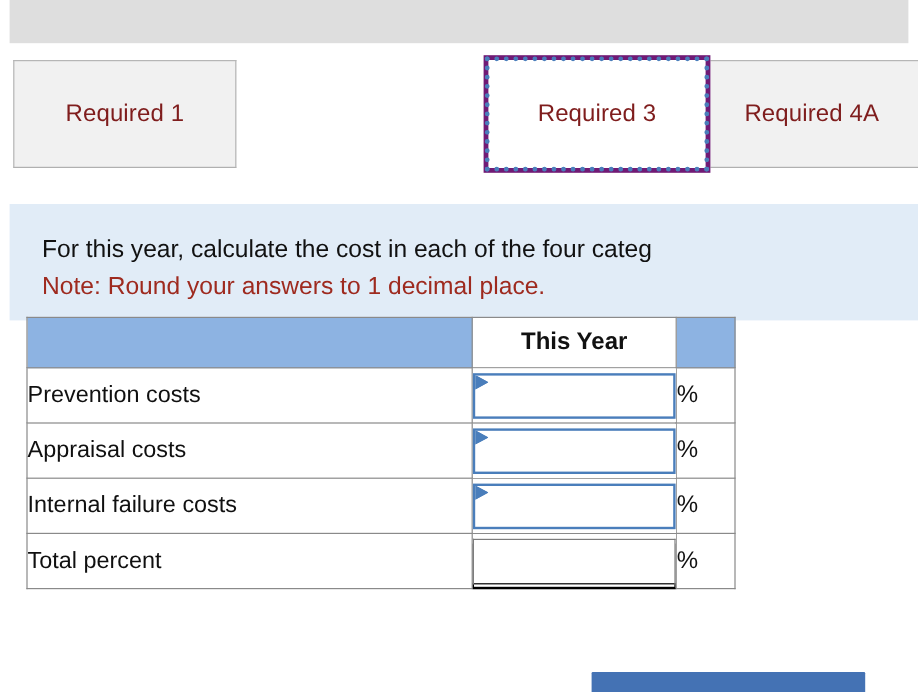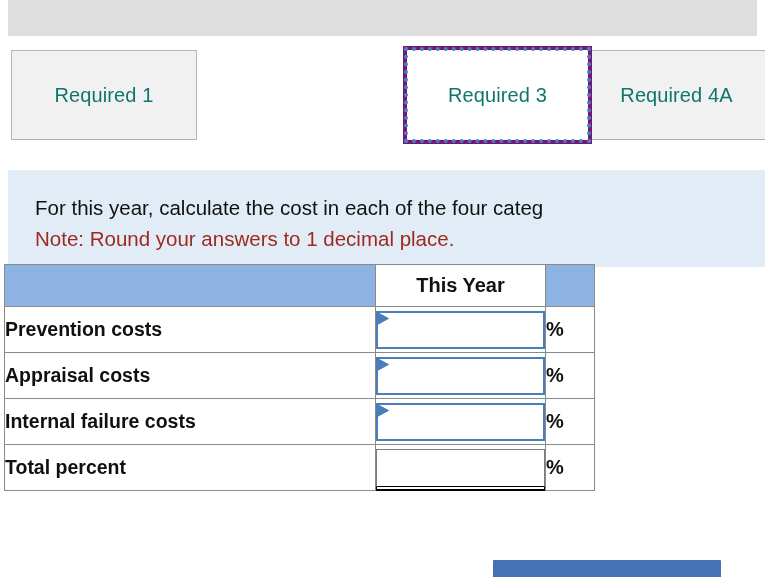--- a/index.html
+++ b/index.html
@@ -46,21 +46,21 @@
     top: 4px;
     height: 90px;
     box-sizing: border-box;
     background: #f1f1f1;
     border: 1px solid #b6b6b6;
     border-bottom: 1px solid #b0b0b0;
     display: flex;
     align-items: center;
     justify-content: center;
     font-size: 20px;
-    color: #0f766e;
+    color: #7f1d1d;
     letter-spacing: .1px;
   }
   .tab.t1 { left: 11px;  width: 186px; }
   .tab.t2 { left: 200px; width: 186px; }
   .tab.t4 { left: 581px; width: 190px; border-right: none; }
 
   .tab.active {
     left: 403px;
     width: 189px;
     top: 0px;
@@ -89,21 +89,21 @@
     white-space: nowrap;
     font-size: 20.5px;
     color: #111111;
   }
   .instr-line.l1 { top: 26px; }
   .instr-line.l2 { top: 57px; color: #9e2a1f; }
 
   
   .tablewrap {
     position: absolute;
-    left: 4px;
+    left: 22px;
     top: 264px;
     width: 590px;
   }
   table.answers {
     border-collapse: collapse;
     table-layout: fixed;
     width: 590px;
   }
   table.answers td, table.answers th {
     border: 1px solid #8a8a8a;
@@ -120,21 +120,21 @@
     height: 41px;
   }
   thead th.h-blank { background: #8db3e2; }
   thead th.h-value {
     font-size: 20px;
     font-weight: bold;
     color: #111111;
     text-align: center;
   }
 
-  tbody tr { height: 46px; font-weight: bold; }
+  tbody tr { height: 46px; }
   td.lbl {
     font-size: 19.5px;
     color: #101010;
     padding-left: 9px;
     vertical-align: middle;
     white-space: nowrap;
   }
   td.pct {
     font-size: 20px;
     color: #101010;

